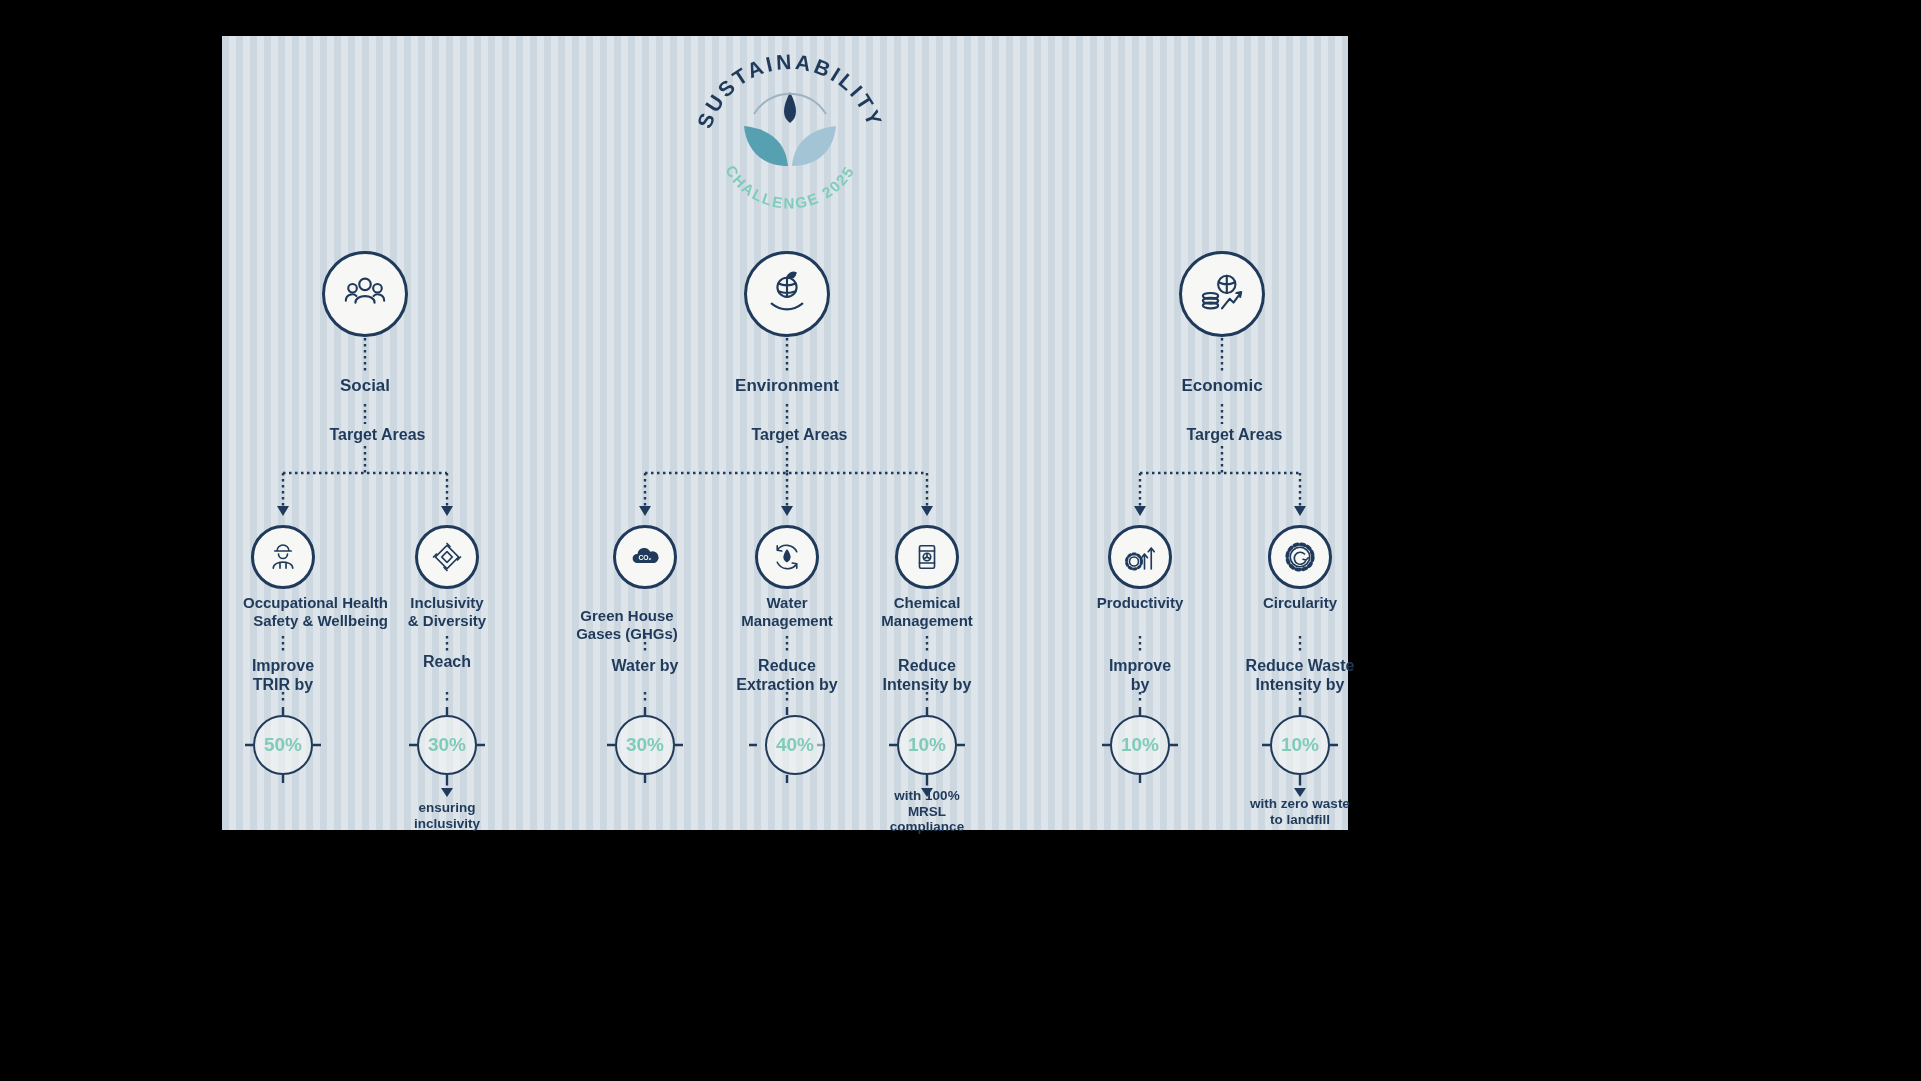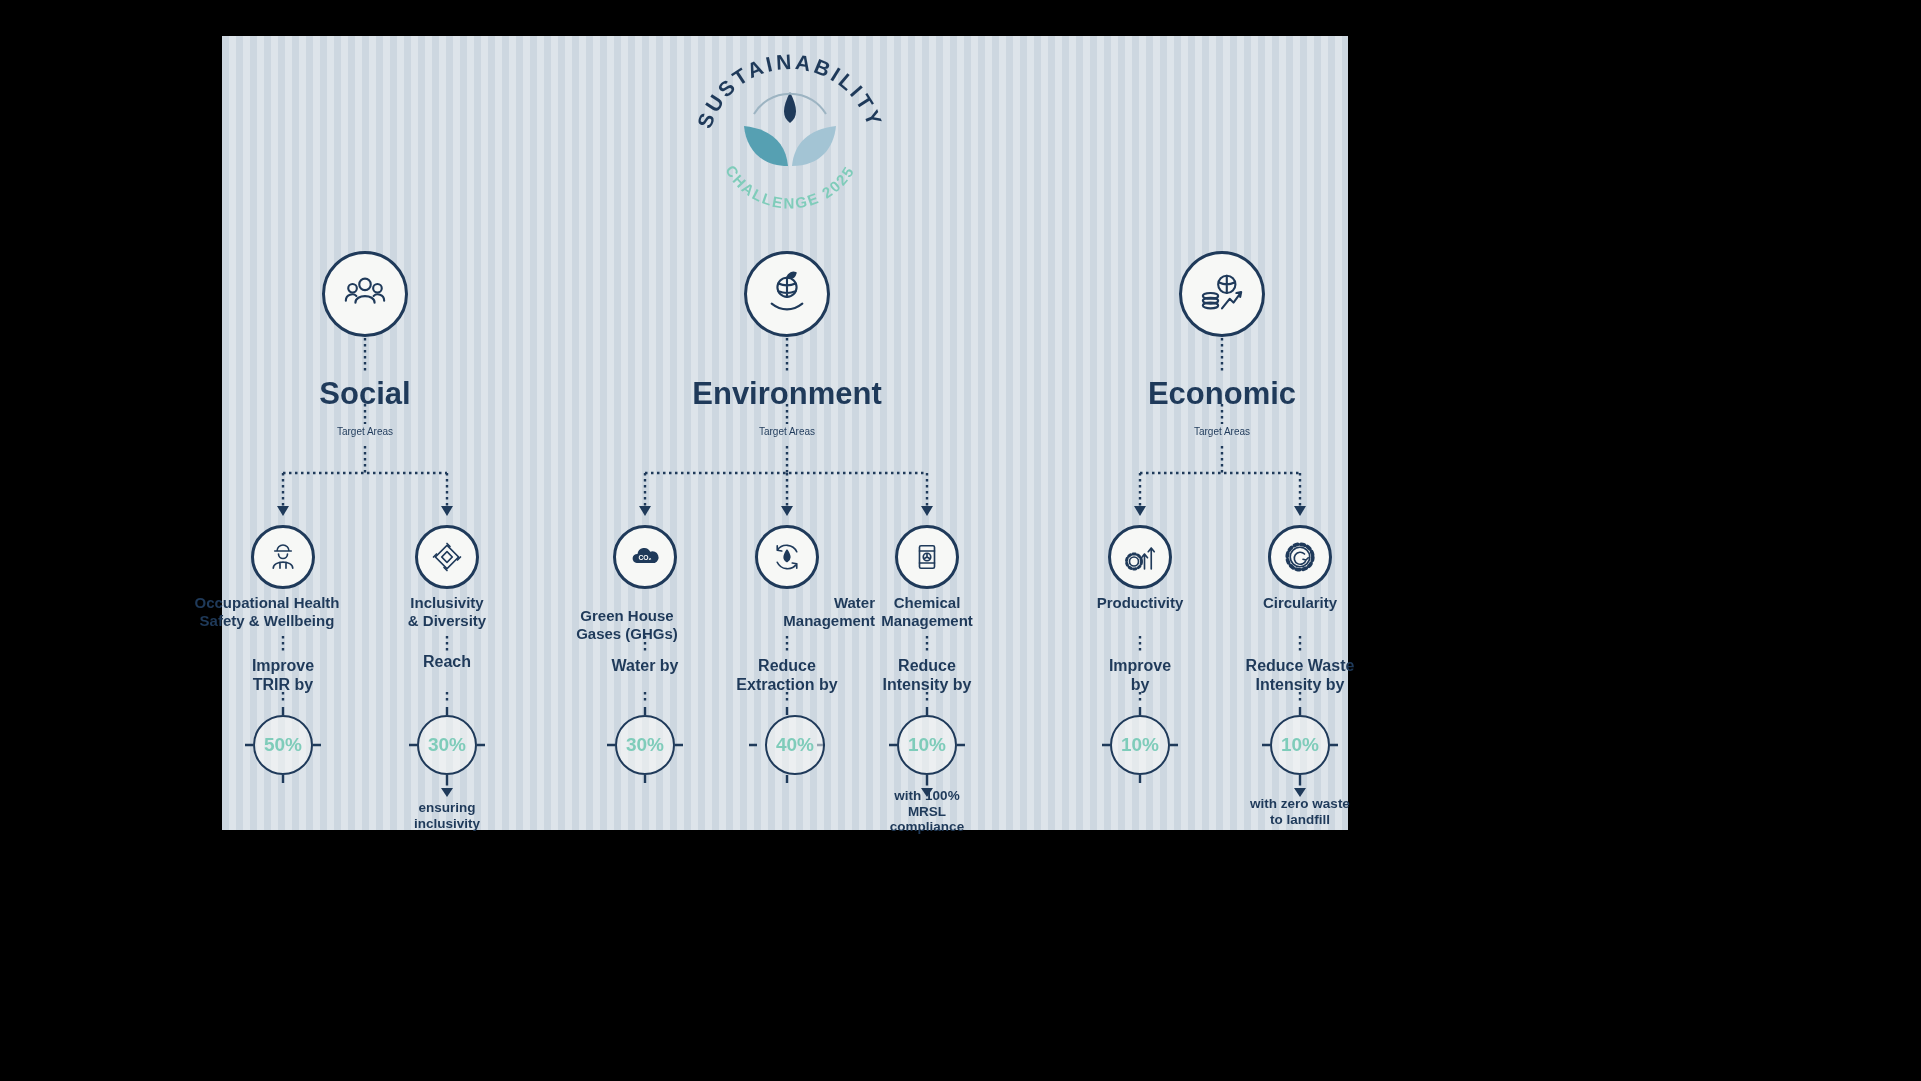--- a/index.html
+++ b/index.html
@@ -6,22 +6,22 @@
     font-family:"Liberation Sans","DejaVu Sans",sans-serif;}
   .slide{position:absolute;left:222px;top:36px;width:1126px;height:794px;
     background:repeating-linear-gradient(90deg,#cdd7e0 0 7px,#dde4ea 7px 14px);}
   .abs{position:absolute;}
   .cxc{transform:translateX(-50%);text-align:center;}
   .pre{white-space:pre-line;}
   .pillar-circle{width:86px;height:86px;border:3px solid #1f3a5a;border-radius:50%;
     background:#f7f8f6;display:flex;align-items:center;justify-content:center;box-sizing:border-box;}
   .child-circle{width:64px;height:64px;border:3px solid #1f3a5a;border-radius:50%;
     background:#f7f8f6;display:flex;align-items:center;justify-content:center;box-sizing:border-box;}
-  .pillar-title{font-size:31px;font-weight:bold;color:#1f3a5a;width:240px;}
-  .target-areas{font-size:10px;font-weight:normal;color:#1f3a5a;width:160px;}
+  .pillar-title{font-size:17px;font-weight:bold;color:#1f3a5a;width:240px;}
+  .target-areas{font-size:16px;font-weight:bold;color:#1f3a5a;width:160px;padding-left:25px;}
   .t-name{font-size:15px;font-weight:bold;color:#1f3a5a;width:176px;line-height:1.2;}
   .t-action{font-size:16px;color:#1f3a5a;width:176px;line-height:1.2;font-weight:600;}
   .gauge{width:60px;height:60px;border:2.5px solid #1f3a5a;border-radius:50%;background:rgba(247,248,246,.55);
     display:flex;align-items:center;justify-content:center;box-sizing:border-box;}
   .gauge span{font-size:19px;font-weight:bold;color:#7fccba;}
   .t-note{font-size:13.5px;color:#1f3a5a;width:170px;line-height:1.15;font-weight:600;}
   svg.icon{stroke:#1f3a5a;fill:none;stroke-width:2.2;stroke-linecap:round;stroke-linejoin:round;}
   .connectors{position:absolute;left:0;top:0;pointer-events:none;}
 </style>
 </head>
@@ -116,21 +116,21 @@
   <div class="abs cxc pillar-title" style="left:1000px;top:340px;">Economic</div>
   <div class="abs cxc target-areas" style="left:1000px;top:390px;">Target Areas</div>
 
   <div class="abs child-circle" style="left:29px;top:489px;">
     <svg class="icon" width="36" height="36" viewBox="0 0 48 48">
       <path d="M16 16 a8 8 0 0 1 16 0 M13 16 h22"></path>
       <path d="M18 20 a6 6 0 0 0 12 0"></path>
       <path d="M11 39 c0-11 26-11 26 0 M20 31 v8 M28 31 v8"></path>
     </svg>
   </div>
-  <div class="abs cxc t-name pre" style="left:45px;top:558px;">Occupational Health
+  <div class="abs cxc t-name pre" style="left:78px;top:558px;text-align:right;">Occupational Health
 Safety &amp; Wellbeing</div>
   <div class="abs cxc t-action pre" style="left:61px;top:620px;">Improve
 TRIR by</div>
   <div class="abs gauge" style="left:31px;top:679px;">
     <span>50%</span>
   </div>
 
   <div class="abs child-circle" style="left:193px;top:489px;">
     <svg class="icon" width="36" height="36" viewBox="0 0 48 48">
       <rect x="13" y="13" width="22" height="22" transform="rotate(45 24 24)"></rect>
@@ -160,21 +160,21 @@
     <span>30%</span>
   </div>
 
   <div class="abs child-circle" style="left:533px;top:489px;">
     <svg class="icon" width="36" height="36" viewBox="0 0 48 48">
       <path d="M37 17 A15 15 0 0 0 11 15 M11 15 l0-6 M11 15 l6 1"></path>
       <path d="M11 31 A15 15 0 0 0 37 33 M37 33 l0 6 M37 33 l-6-1"></path>
       <path d="M24 15 c-5 8-5 12 0 15 c5-3 5-7 0-15 z" fill="#1f3a5a"></path>
     </svg>
   </div>
-  <div class="abs cxc t-name pre" style="left:565px;top:558px;text-align:right;">Water
+  <div class="abs cxc t-name pre" style="left:565px;top:558px;">Water
 Management</div>
   <div class="abs cxc t-action pre" style="left:565px;top:620px;">Reduce
 Extraction by</div>
   <div class="abs gauge" style="left:543px;top:679px;">
     <span>40%</span>
   </div>
 
   <div class="abs child-circle" style="left:673px;top:489px;">
     <svg class="icon" width="36" height="36" viewBox="0 0 48 48">
       <rect x="14" y="9" width="20" height="30" rx="2"></rect>

